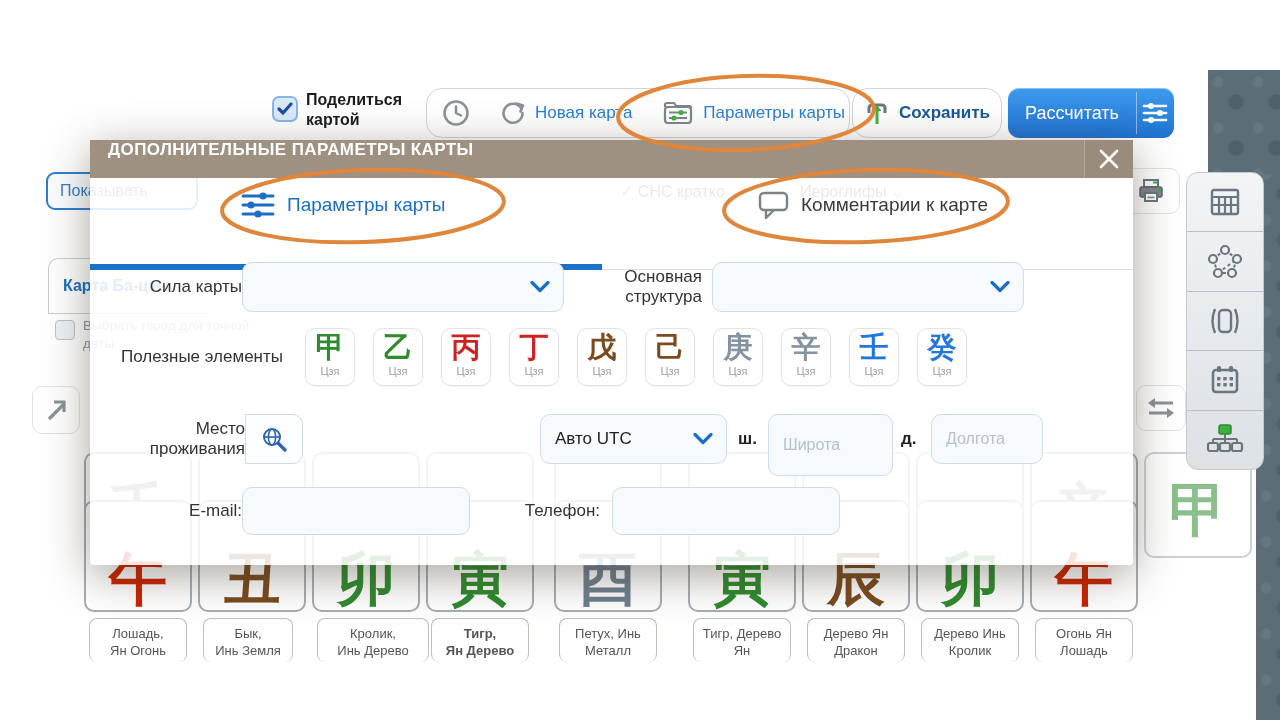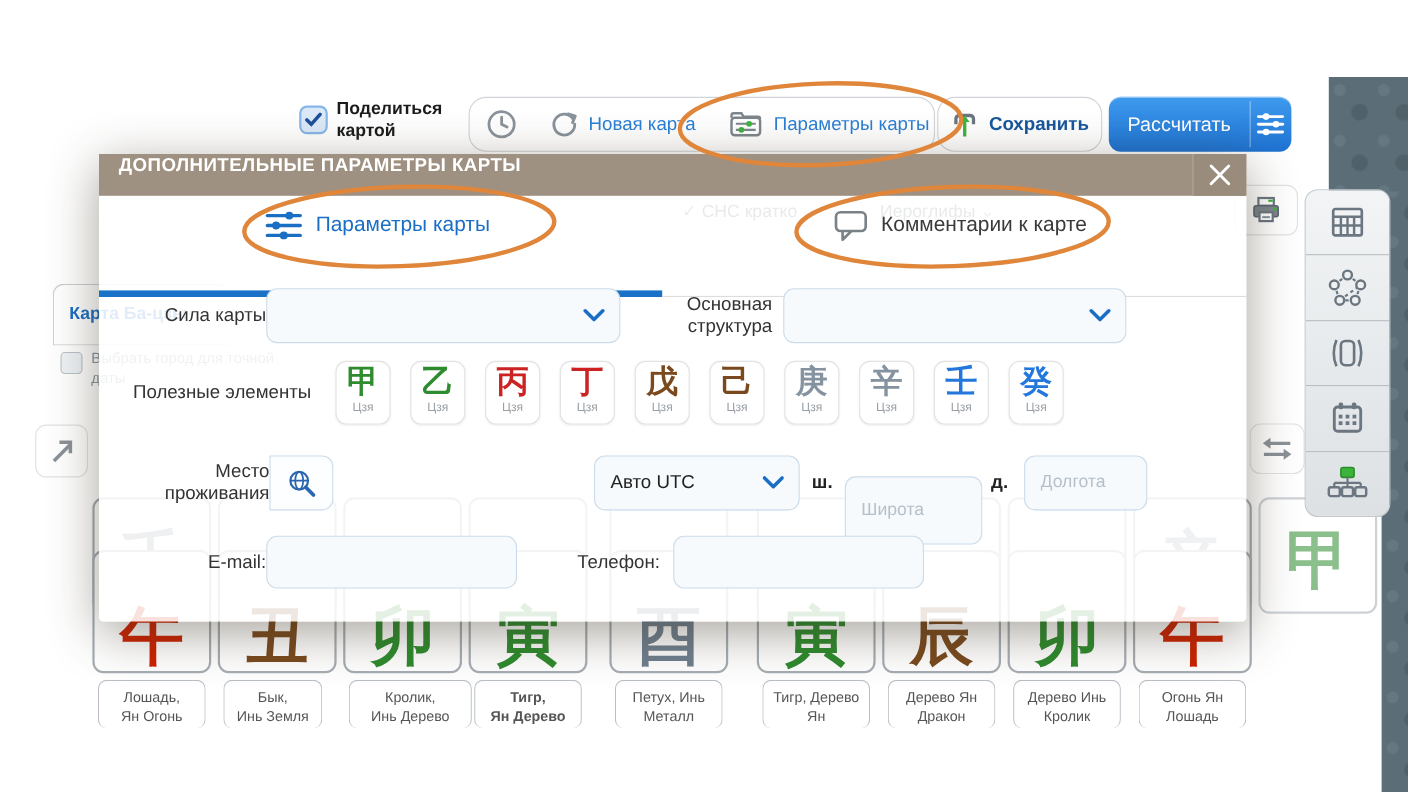--- a/index.html
+++ b/index.html
@@ -66,20 +66,23 @@
   .side-cell{flex:1;display:flex;align-items:center;justify-content:center;cursor:pointer;}
   .side-cell + .side-cell{border-top:1px solid #b9bfc4;}
 </style>
 </head>
 <body>
 
 <div class="stage">
 
   <div class="abs" style="left:0;top:0;width:1280px;height:720px;z-index:1;">
 
+    <div class="abs" style="left:46px;top:172px;width:152px;height:38px;border:2px solid #2a7fd4;border-radius:9px;background:#fbfdff;box-sizing:border-box;display:flex;align-items:center;padding-left:12px;overflow:hidden;">
+      <span style="font-size:16px;color:#2a7fd4;white-space:nowrap;">Показывать</span>
+    </div>
     <div class="abs" style="left:620px;top:182px;font-size:16px;color:#4a5560;white-space:nowrap;">
       <span style="color:#5a8a6a;">✓ </span><span>СНС кратко</span>
     </div>
     <div class="abs" style="left:800px;top:182px;font-size:16px;color:#4a5560;white-space:nowrap;">
       <span>Иероглифы</span> <span style="color:#7d868d;">⌄</span>
     </div>
 
     <div class="ghostbtn abs" style="left:1122px;top:168px;width:58px;height:46px;">
       <svg width="30" height="27" viewBox="0 0 30 27">
         <rect x="8" y="2" width="14" height="7" fill="#fff" stroke="#6b7680" stroke-width="2"></rect>
@@ -415,21 +418,21 @@
         </svg>
       </div>
     </div>
     <div class="sel abs" style="left:450px;top:274px;width:187px;height:50px;">
       <span class="utc-val">Авто UTC</span>
       <svg class="sel-chevron" width="20" height="13" viewBox="0 0 20 13">
         <path d="M2,2 L10,10 L18,2" fill="none" stroke="#1a6fc4" stroke-width="3.2" stroke-linecap="round" stroke-linejoin="round"></path>
       </svg>
     </div>
     <div class="coord-abbr abs" style="left:648px;top:274px;width:24px;height:50px;line-height:50px;">ш.</div>
-    <div class="inp abs" style="left:678px;top:274px;width:125px;height:62px;margin-top:19px;">
+    <div class="inp abs" style="left:678px;top:274px;width:125px;height:62px;">
       <input placeholder="Широта" style="">
     </div>
     <div class="coord-abbr abs" style="left:811px;top:274px;width:24px;height:50px;line-height:50px;">д.</div>
     <div class="inp abs" style="left:841px;top:274px;width:112px;height:50px;">
       <input placeholder="Долгота" style="">
     </div>
 
     <div class="f-label abs" style="left:10px;top:347px;width:142px;height:48px;line-height:48px;text-align:right;">E-mail:</div>
     <div class="inp abs" style="left:152px;top:347px;width:228px;height:48px;">
       <input style="">

